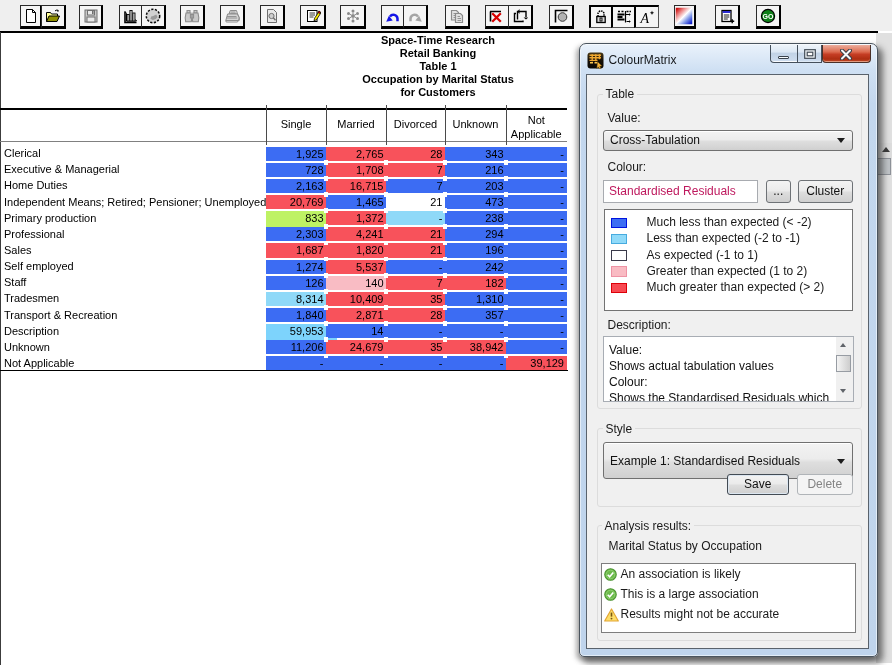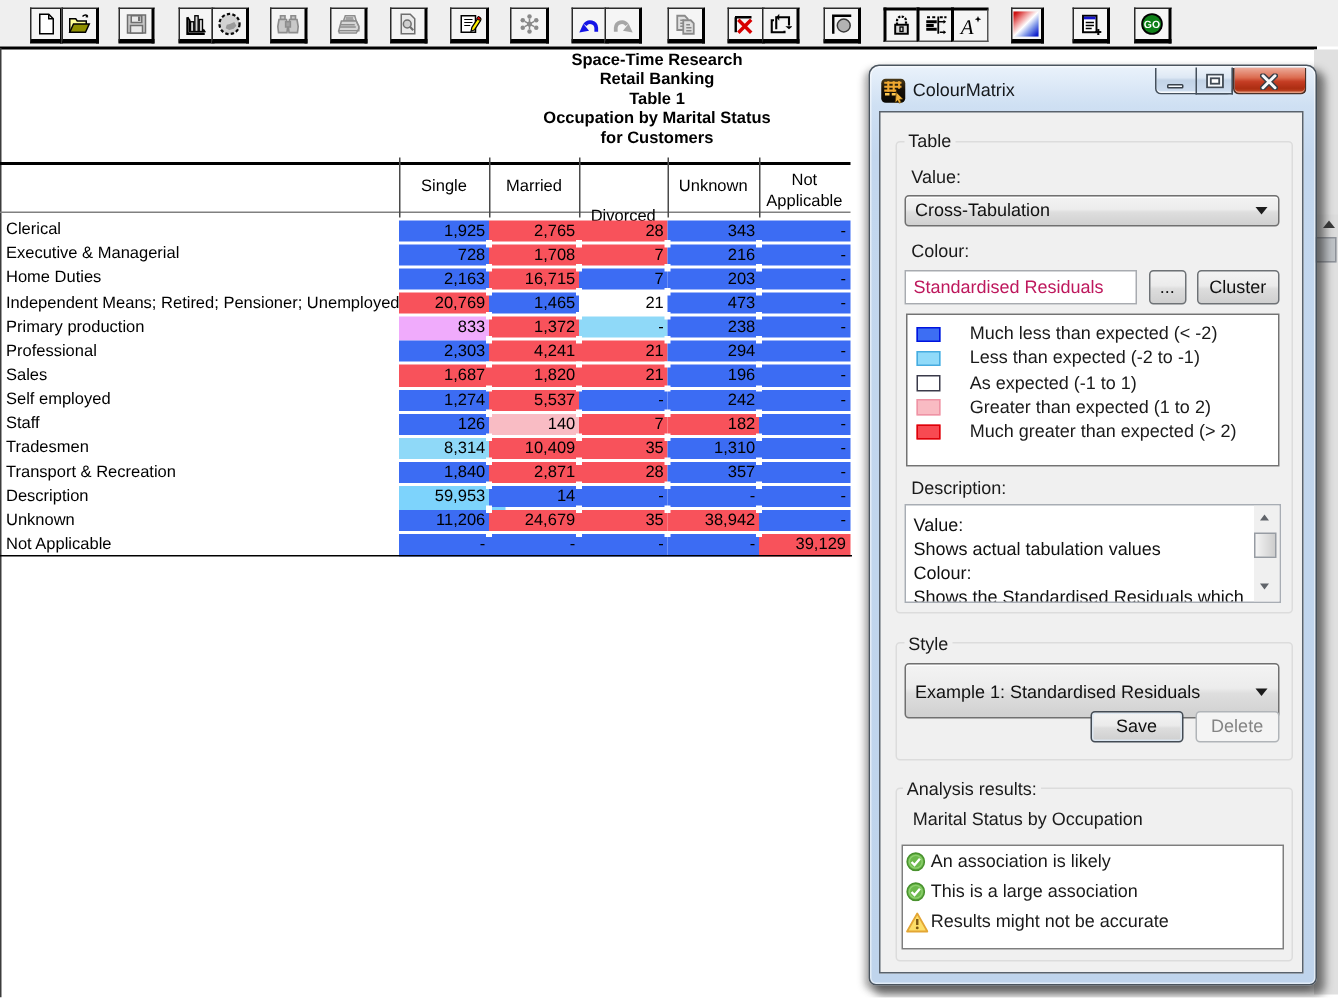--- a/index.html
+++ b/index.html
@@ -215,21 +215,21 @@
 <div class="ab" style="left:0;top:85.9px;width:876px;text-align:center;font-size:11px;font-weight:bold;color:#000;">for Customers</div>
 <div class="hline" style="left:0;top:108.3px;width:567px;height:1.7px;"></div>
 <div class="hline" style="left:0;top:140.8px;width:567px;height:1.3px;background:#808080;"></div>
 <div class="hline" style="left:266.0px;top:105.2px;width:1.3px;height:39.6px;background:#4a4a4a;"></div>
 <div class="hline" style="left:326.0px;top:105.2px;width:1.3px;height:39.6px;background:#4a4a4a;"></div>
 <div class="hline" style="left:386.0px;top:105.2px;width:1.3px;height:39.6px;background:#4a4a4a;"></div>
 <div class="hline" style="left:445.0px;top:105.2px;width:1.3px;height:39.6px;background:#4a4a4a;"></div>
 <div class="hline" style="left:506.0px;top:105.2px;width:1.3px;height:39.6px;background:#4a4a4a;"></div>
 <div class="ab" style="left:266.0px;top:118px;width:60.0px;text-align:center;font-size:11px;">Single</div>
 <div class="ab" style="left:326.0px;top:118px;width:60.0px;text-align:center;font-size:11px;">Married</div>
-<div class="ab" style="left:386.0px;top:118px;width:59.0px;text-align:center;font-size:11px;margin-top:20px;">Divorced</div>
+<div class="ab" style="left:386.0px;top:118px;width:59.0px;text-align:center;font-size:11px;">Divorced</div>
 <div class="ab" style="left:445.0px;top:118px;width:61.0px;text-align:center;font-size:11px;">Unknown</div>
 <div class="ab" style="left:506.0px;top:112.5px;width:60.5px;text-align:center;font-size:11px;line-height:14.5px;">Not<br>Applicable</div>
 <div class="rlab" style="top:147.1px;">Clerical</div>
 <div class="num" style="left:266.0px;top:146.5px;width:57.5px;height:14.2px;line-height:14.4px;background:#3c6cf3;padding-right:2.5px;">1,925</div>
 <div class="num" style="left:326.0px;top:146.5px;width:57.5px;height:14.2px;line-height:14.4px;background:#f8525b;padding-right:2.5px;">2,765</div>
 <div class="num" style="left:386.0px;top:146.5px;width:56.5px;height:14.2px;line-height:14.4px;background:#f8525b;padding-right:2.5px;">28</div>
 <div class="num" style="left:445.0px;top:146.5px;width:58.5px;height:14.2px;line-height:14.4px;background:#3c6cf3;padding-right:2.5px;">343</div>
 <div class="num" style="left:506.0px;top:146.5px;width:58.0px;height:14.2px;line-height:14.4px;background:#3c6cf3;padding-right:2.5px;">-</div>
 <div class="rlab" style="top:163.25px;">Executive &amp; Managerial</div>
 <div class="num" style="left:266.0px;top:162.65px;width:57.5px;height:14.2px;line-height:14.4px;background:#3c6cf3;padding-right:2.5px;">728</div>
@@ -243,21 +243,21 @@
 <div class="num" style="left:386.0px;top:178.8px;width:56.5px;height:14.2px;line-height:14.4px;background:#3c6cf3;padding-right:2.5px;">7</div>
 <div class="num" style="left:445.0px;top:178.8px;width:58.5px;height:14.2px;line-height:14.4px;background:#3c6cf3;padding-right:2.5px;">203</div>
 <div class="num" style="left:506.0px;top:178.8px;width:58.0px;height:14.2px;line-height:14.4px;background:#3c6cf3;padding-right:2.5px;">-</div>
 <div class="rlab" style="top:195.54999999999998px;">Independent Means; Retired; Pensioner; Unemployed</div>
 <div class="num" style="left:266.0px;top:194.95px;width:57.5px;height:14.2px;line-height:14.4px;background:#f8525b;padding-right:2.5px;">20,769</div>
 <div class="num" style="left:326.0px;top:194.95px;width:57.5px;height:14.2px;line-height:14.4px;background:#3c6cf3;padding-right:2.5px;">1,465</div>
 <div class="num" style="left:386.0px;top:194.95px;width:56.5px;height:14.2px;line-height:14.4px;background:#ffffff;padding-right:2.5px;">21</div>
 <div class="num" style="left:445.0px;top:194.95px;width:58.5px;height:14.2px;line-height:14.4px;background:#3c6cf3;padding-right:2.5px;">473</div>
 <div class="num" style="left:506.0px;top:194.95px;width:58.0px;height:14.2px;line-height:14.4px;background:#3c6cf3;padding-right:2.5px;">-</div>
 <div class="rlab" style="top:211.7px;">Primary production</div>
-<div class="num" style="left:266.0px;top:211.1px;width:57.5px;height:16px;line-height:14.4px;background:#f0abfc;padding-right:2.5px;">833</div>
+<div class="num" style="left:266.0px;top:211.1px;width:57.5px;height:16px;line-height:14.4px;background:#bef264;padding-right:2.5px;">833</div>
 <div class="num" style="left:326.0px;top:211.1px;width:57.5px;height:14.2px;line-height:14.4px;background:#f8525b;padding-right:2.5px;">1,372</div>
 <div class="num" style="left:386.0px;top:211.1px;width:56.5px;height:14.2px;line-height:14.4px;background:#8fd9f8;padding-right:2.5px;">-</div>
 <div class="num" style="left:445.0px;top:211.1px;width:58.5px;height:14.2px;line-height:14.4px;background:#3c6cf3;padding-right:2.5px;">238</div>
 <div class="num" style="left:506.0px;top:211.1px;width:58.0px;height:14.2px;line-height:14.4px;background:#3c6cf3;padding-right:2.5px;">-</div>
 <div class="rlab" style="top:227.85px;">Professional</div>
 <div class="num" style="left:266.0px;top:227.25px;width:57.5px;height:14.2px;line-height:14.4px;background:#3c6cf3;padding-right:2.5px;">2,303</div>
 <div class="num" style="left:326.0px;top:227.25px;width:57.5px;height:14.2px;line-height:14.4px;background:#f8525b;padding-right:2.5px;">4,241</div>
 <div class="num" style="left:386.0px;top:227.25px;width:56.5px;height:14.2px;line-height:14.4px;background:#f8525b;padding-right:2.5px;">21</div>
 <div class="num" style="left:445.0px;top:227.25px;width:58.5px;height:14.2px;line-height:14.4px;background:#3c6cf3;padding-right:2.5px;">294</div>
 <div class="num" style="left:506.0px;top:227.25px;width:58.0px;height:14.2px;line-height:14.4px;background:#3c6cf3;padding-right:2.5px;">-</div>

